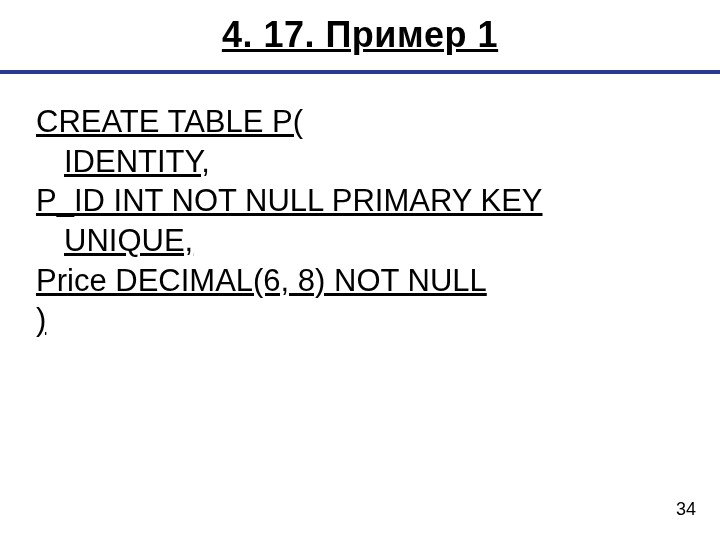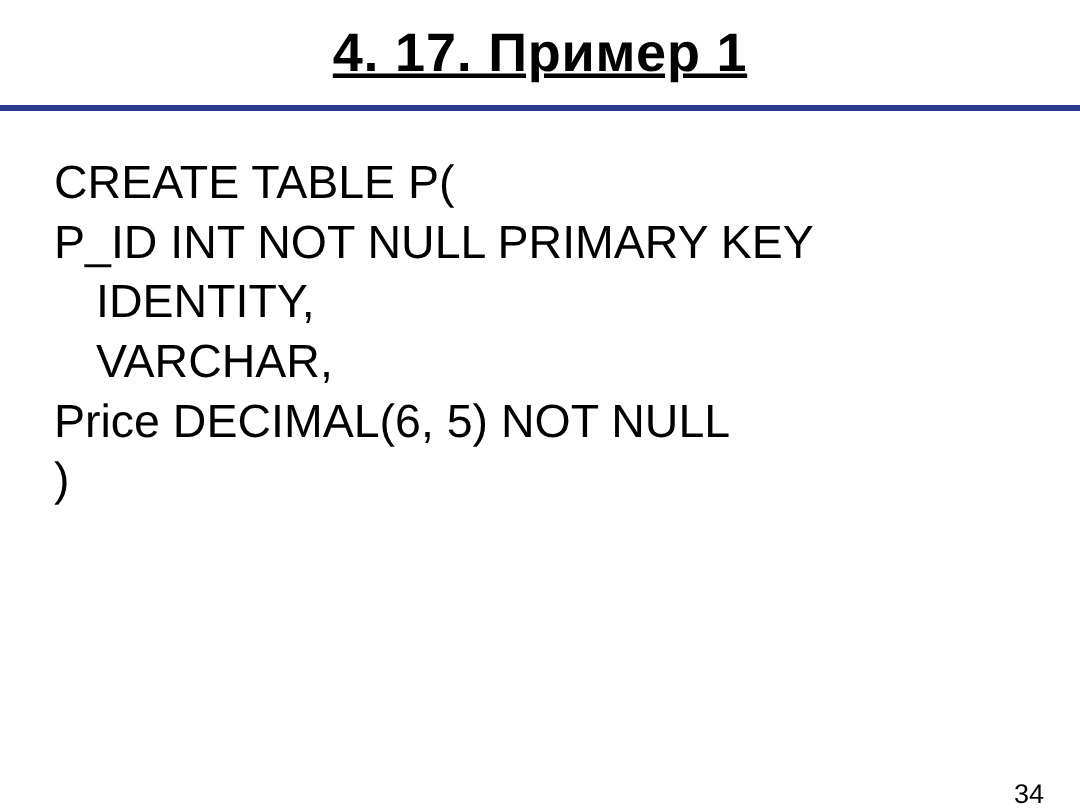--- a/index.html
+++ b/index.html
@@ -34,42 +34,43 @@
     width: 100%;
     margin: 0;
   }
   .body {
     padding: 28px 36px 0 36px;
     font-size: 31px;
     line-height: 1.28;
   }
   .body .line {
     margin: 0;
+    text-decoration: underline;
   }
   .indent {
     padding-left: 28px;
   }
   .pagenum {
     position: absolute;
-    bottom: 0;
+    bottom: 20px;
     right: 24px;
     font-size: 18px;
     color: #000;
   }
 </style>
 </head>
 <body>
 
 <div class="slide">
   <div class="title">4. 17. Пример 1</div>
   <div class="rule"></div>
 
   <div class="body">
     <div class="line">CREATE TABLE P(</div>
+    <div class="line indent">IDENTITY,</div>
     <div class="line">P_ID INT NOT NULL PRIMARY KEY</div>
-    <div class="line indent">IDENTITY,</div>
-    <div class="line indent">VARCHAR,</div>
-    <div class="line">Price DECIMAL(6, 5) NOT NULL</div>
+    <div class="line indent">UNIQUE,</div>
+    <div class="line">Price DECIMAL(6, 8) NOT NULL</div>
     <div class="line">)</div>
   </div>
 
   <div class="pagenum">34</div>
 </div>
 
 </body></html>

